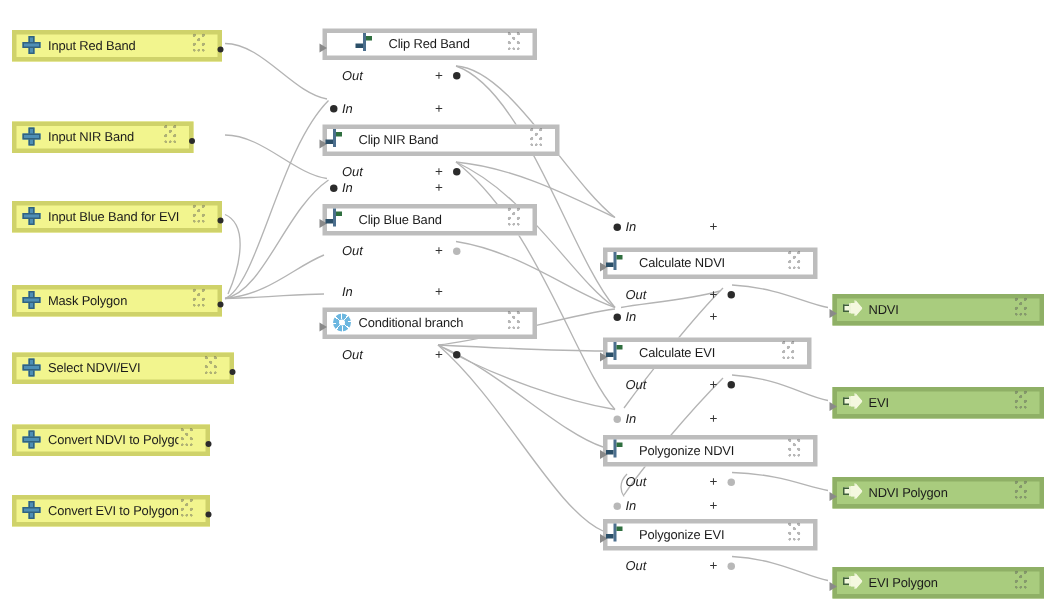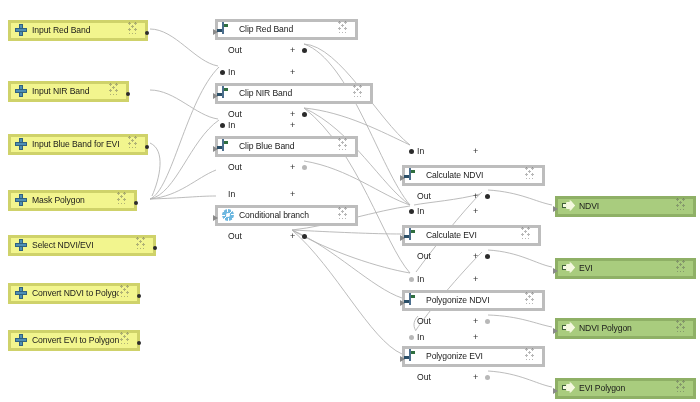--- a/index.html
+++ b/index.html
@@ -140,21 +140,21 @@
 
   
   .portrow{
     position:absolute;
     height:13px;
     font-size:8.6px;
     color:#1b1b1b;
     line-height:13px;
     white-space:nowrap;
   }
-  .portrow .plabel{position:absolute;left:0;top:0;}
+  .portrow .plabel{position:absolute;left:0;top:0;font-style:italic;}
   .portrow .pplus{
     position:absolute;top:0;font-size:9px;color:#333;
   }
   .dot{
     position:absolute;
     width:5px;height:5px;border-radius:50%;
     background:#2b2b2b;
   }
   .dot.open{ background:#b8b8b8; }
 
@@ -226,21 +226,21 @@
       </div>
       <div class="node param" style="left: 8px; top: 134px; width: 140px;">
         <span class="outnub"></span>
         <span class="nicon"><span class="ic-plus"></span></span>
         <span class="ntext">Input Blue Band for EVI</span>
         <span class="grip">
           <span class="g1"></span>
           <span class="g2"></span>
         </span>
       </div>
-      <div class="node param" style="left: 8px; top: 190px; width: 129px;">
+      <div class="node param" style="left: 8px; top: 190px; width: 140px;">
         <span class="outnub"></span>
         <span class="nicon"><span class="ic-plus"></span></span>
         <span class="ntext">Mask Polygon</span>
         <span class="grip">
           <span class="g1"></span>
           <span class="g2"></span>
         </span>
       </div>
       <div class="node param" style="left: 8px; top: 235px; width: 148px;">
         <span class="outnub"></span>
@@ -262,21 +262,21 @@
       </div>
       <div class="node param" style="left: 8px; top: 330px; width: 132px;">
         <span class="outnub"></span>
         <span class="nicon"><span class="ic-plus"></span></span>
         <span class="ntext">Convert EVI to Polygon</span>
         <span class="grip">
           <span class="g1"></span>
           <span class="g2"></span>
         </span>
       </div>
-      <div class="node proc" style="left: 215px; top: 19px; width: 143px;">
+      <div class="node proc" style="left: 215px; top: 19px; width: 143px; padding-left: 20px;">
         <span class="innub"></span>
         <span class="nicon"><span class="ic-raster"></span></span>
         <span class="ntext">Clip Red Band</span>
         <span class="grip">
           <span class="g1"></span>
           <span class="g2"></span>
         </span>
       </div>
       <div class="node proc" style="left: 215px; top: 83px; width: 158px;">
         <span class="innub"></span>

